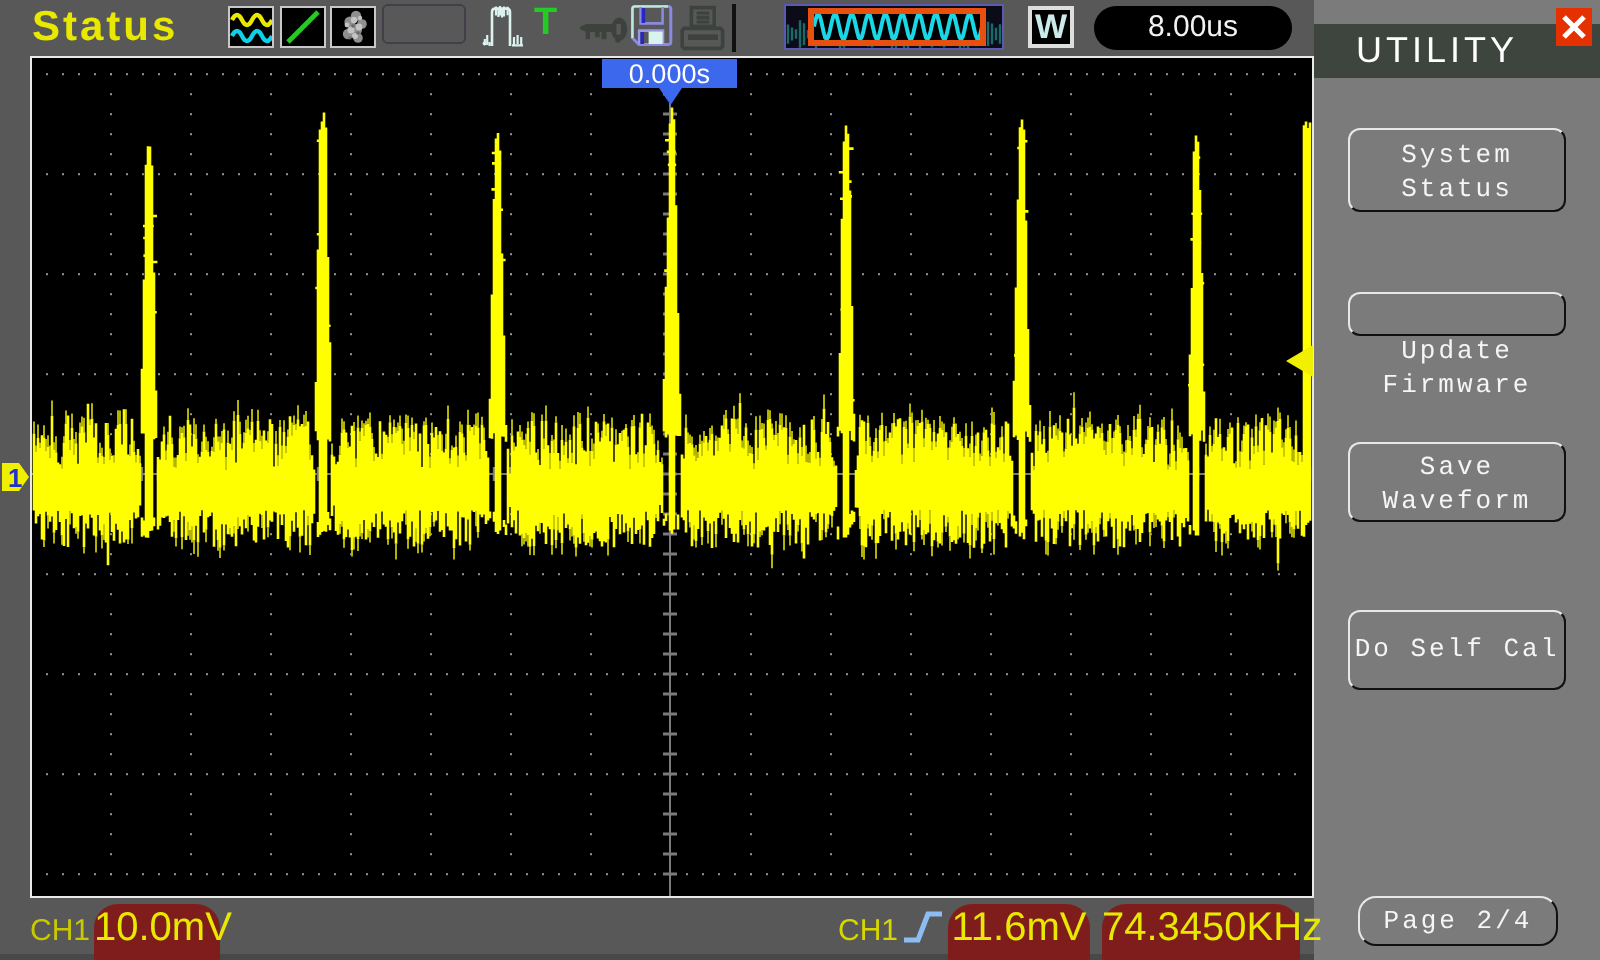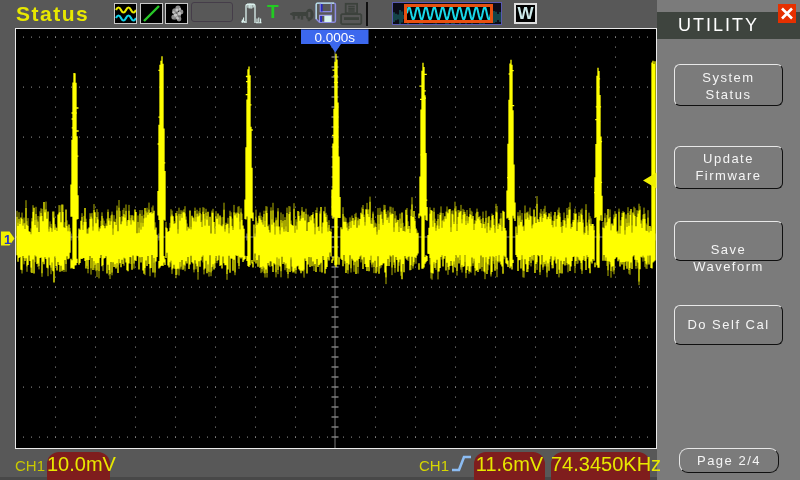--- a/index.html
+++ b/index.html
@@ -20,21 +20,21 @@
 #tpill{left:547px;top:3px;width:99px;height:22px;background:#000;border-radius:11px;
 color:#f2f2f2;font-size:15px;text-align:center;line-height:22px;}
 
 #sidebar{left:657px;top:0;width:143px;height:480px;background:#7b7b7b;}
 #sbhead{left:0;top:12px;width:143px;height:27px;background:#3e443e;color:#fff;
 font-size:18px;letter-spacing:2px;line-height:27px;padding-left:21px;}
 #xbtn{left:121px;top:4px;width:18px;height:19px;background:#e53000;}
 .sbtn{left:17px;width:109px;background:#7b7b7b;border-radius:6px;
 border-top:1px solid #e8e8e8;border-left:1px solid #e8e8e8;
 border-bottom:1px solid #101010;border-right:1px solid #101010;
-color:#f5f5f5;font-size:13px;letter-spacing:1.5px;text-align:center;}
+color:#f5f5f5;font-size:13px;letter-spacing:1.5px;text-align:center;font-family:Liberation Mono, monospace;}
 
 #screen{left:15px;top:28px;width:642px;height:421px;background:#000;border:1.5px solid #e9e9e9;}
 
 #botbar{left:0;top:449px;width:657px;height:31px;background:#585858;}
 .bpill{top:3px;height:38px;background:#7f1d1d;border-radius:12px;color:#e8e800;
 font-size:20px;text-align:center;line-height:25px;}
 .chlab{top:8px;color:#c9c900;font-size:15px;}
 </style></head>
 <body>
 <div id="page">
@@ -134,31 +134,32 @@
       <path d="M394 9.2v9.7M396 10.8v6.4M398 11.6v4.8M400 7.1v13.8M402 8.6v10.9M404 12.0v4.1M406 10.2v7.6M408 6.7v14.5M410 8.8v10.3M412 8.7v10.5M414 11.1v5.7M416 11.1v5.9M418 11.6v4.8M420 6.7v14.6M422 7.0v13.9M424 10.5v7.0M426 9.2v9.5M428 11.3v5.5M430 11.7v4.7M432 9.3v9.5M434 7.7v12.6M436 7.3v13.4M438 10.6v6.7M440 8.3v11.5M442 9.4v9.3M444 11.7v4.6M446 6.5v14.9M448 6.6v14.7M450 11.6v4.7M452 6.9v14.2M454 7.0v14.0M456 10.6v6.8M458 9.2v9.7M460 6.8v14.4M462 11.8v4.4M464 10.6v6.8M466 7.2v13.6M468 8.1v11.7M470 7.9v12.2M472 7.2v13.6M474 10.0v8.0M476 10.0v7.9M478 9.8v8.3M480 6.9v14.2M482 7.1v13.7M484 6.9v14.2M486 10.9v6.3M488 7.8v12.3M490 11.9v4.3M492 11.4v5.2M494 7.9v12.1M496 8.8v10.3M498 10.9v6.2M500 9.1v9.8" transform="translate(-393,0)" stroke="#1b6a6a" stroke-width="1.2" fill="none"></path>
     </svg>
     <div class="abs" id="hwin">
       <svg width="83" height="13" viewBox="406.5 7.5 83 13" style="display:block">
         <polyline points="406.5,13.8 407.3,10.3 408.1,7.9 408.9,7.7 409.7,9.5 410.5,12.9 411.3,16.5 412.1,19.3 412.9,20.1 413.7,18.7 414.5,15.7 415.3,11.9 416.1,8.9 416.9,7.5 417.7,8.3 418.5,11.1 419.3,14.7 420.1,18.1 420.9,19.9 421.7,19.7 422.5,17.3 423.3,13.8 424.1,10.3 424.9,7.9 425.7,7.7 426.5,9.5 427.3,12.9 428.1,16.5 428.9,19.3 429.7,20.1 430.5,18.7 431.3,15.7 432.1,11.9 432.9,8.9 433.7,7.5 434.5,8.3 435.3,11.1 436.1,14.7 436.9,18.1 437.7,19.9 438.5,19.7 439.3,17.3 440.1,13.8 440.9,10.3 441.7,7.9 442.5,7.7 443.3,9.5 444.1,12.9 444.9,16.5 445.7,19.3 446.5,20.1 447.3,18.7 448.1,15.7 448.9,11.9 449.7,8.9 450.5,7.5 451.3,8.3 452.1,11.1 452.9,14.7 453.7,18.1 454.5,19.9 455.3,19.7 456.1,17.3 456.9,13.8 457.7,10.3 458.5,7.9 459.3,7.7 460.1,9.5 460.9,12.9 461.7,16.5 462.5,19.3 463.3,20.1 464.1,18.7 464.9,15.7 465.7,11.9 466.5,8.9 467.3,7.5 468.1,8.3 468.9,11.1 469.7,14.7 470.5,18.1 471.3,19.9 472.1,19.7 472.9,17.3 473.7,13.8 474.5,10.3 475.3,7.9 476.1,7.7 476.9,9.5 477.7,12.9 478.5,16.5 479.3,19.3 480.1,20.1 480.9,18.7 481.7,15.7 482.5,11.9 483.3,8.9 484.1,7.5 484.9,8.3 485.7,11.1 486.5,14.7 487.3,18.1 488.1,19.9 488.9,19.7 489.7,17.3 490.5,13.8 491.3,10.3 492.1,7.9" fill="none" stroke="#18d8e8" stroke-width="2"></polyline>
       </svg>
     </div>
   </div>
 
   <div class="abs" id="wbox">W</div>
+  <div class="abs" id="tpill">8.00us</div>
 
   <div class="abs" id="sidebar">
     <div class="abs" id="sbhead">UTILITY</div>
     <div class="abs" id="xbtn">
       <svg width="18" height="19" viewBox="0 0 18 19">
         <path d="M4 4.5 L14 14.5 M14 4.5 L4 14.5" stroke="#fff" stroke-width="2.6"></path>
       </svg>
     </div>
     <div class="abs sbtn" style="top:64px;height:42px;padding-top:4px;line-height:17px;">System<br>Status</div>
-    <div class="abs sbtn" style="top:146px;height:43px;padding-top:3px;line-height:17px;">Update<br>Firmware</div>
-    <div class="abs sbtn" style="top:221px;height:40px;padding-top:19px;line-height:17px;">Save<br>Waveform</div>
+    <div class="abs sbtn" style="top:146px;height:22px;padding-top:20px;line-height:17px;">Update<br>Firmware</div>
+    <div class="abs sbtn" style="top:221px;height:40px;padding-top:3px;line-height:17px;">Save<br>Waveform</div>
     <div class="abs sbtn" style="top:305px;height:40px;line-height:38px;">Do Self Cal</div>
     <div class="abs sbtn" style="top:448px;left:22px;width:100px;height:25px;line-height:23px;border-radius:9px;">Page 2/4</div>
   </div>
 
   <div class="abs" id="screen"></div>
   <svg class="abs" style="left:0;top:0" width="800" height="480" viewBox="0 0 800 480">
     <defs>
       <pattern id="rowdots" x="23" y="36.6" width="8" height="50" patternUnits="userSpaceOnUse">
         <rect width="1" height="1" fill="#969696"></rect>
       </pattern>

